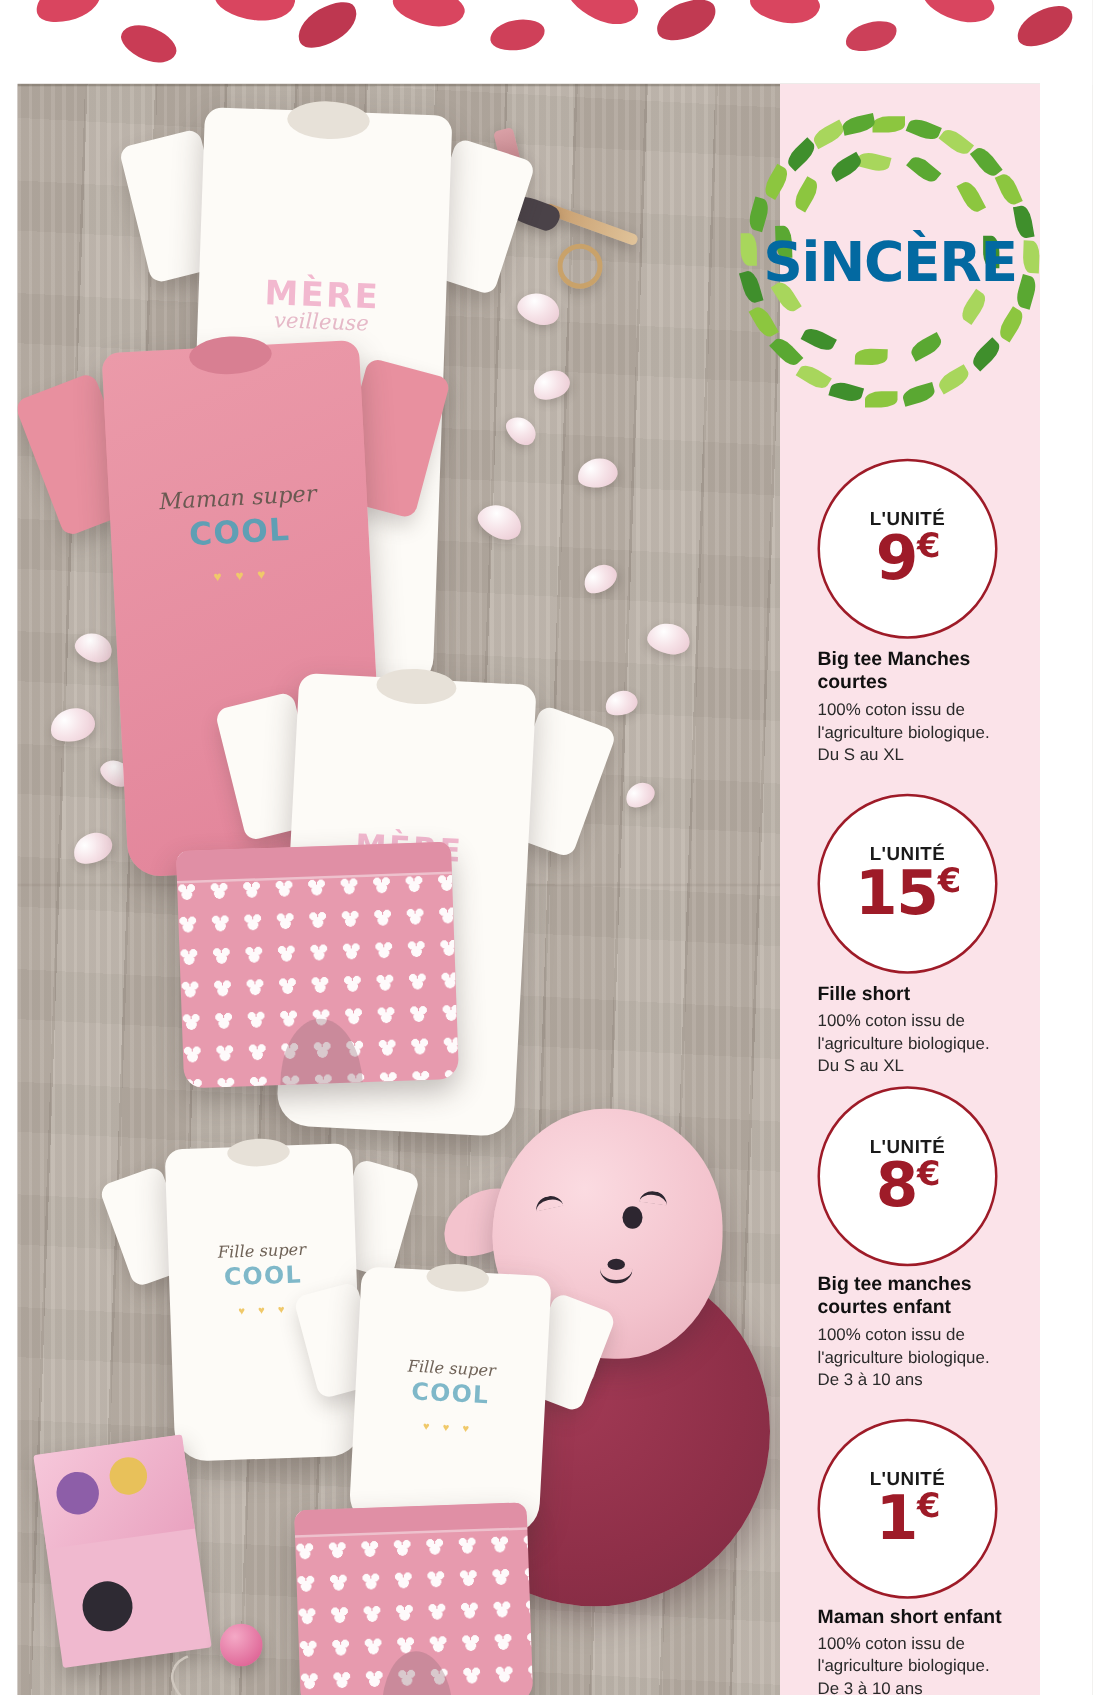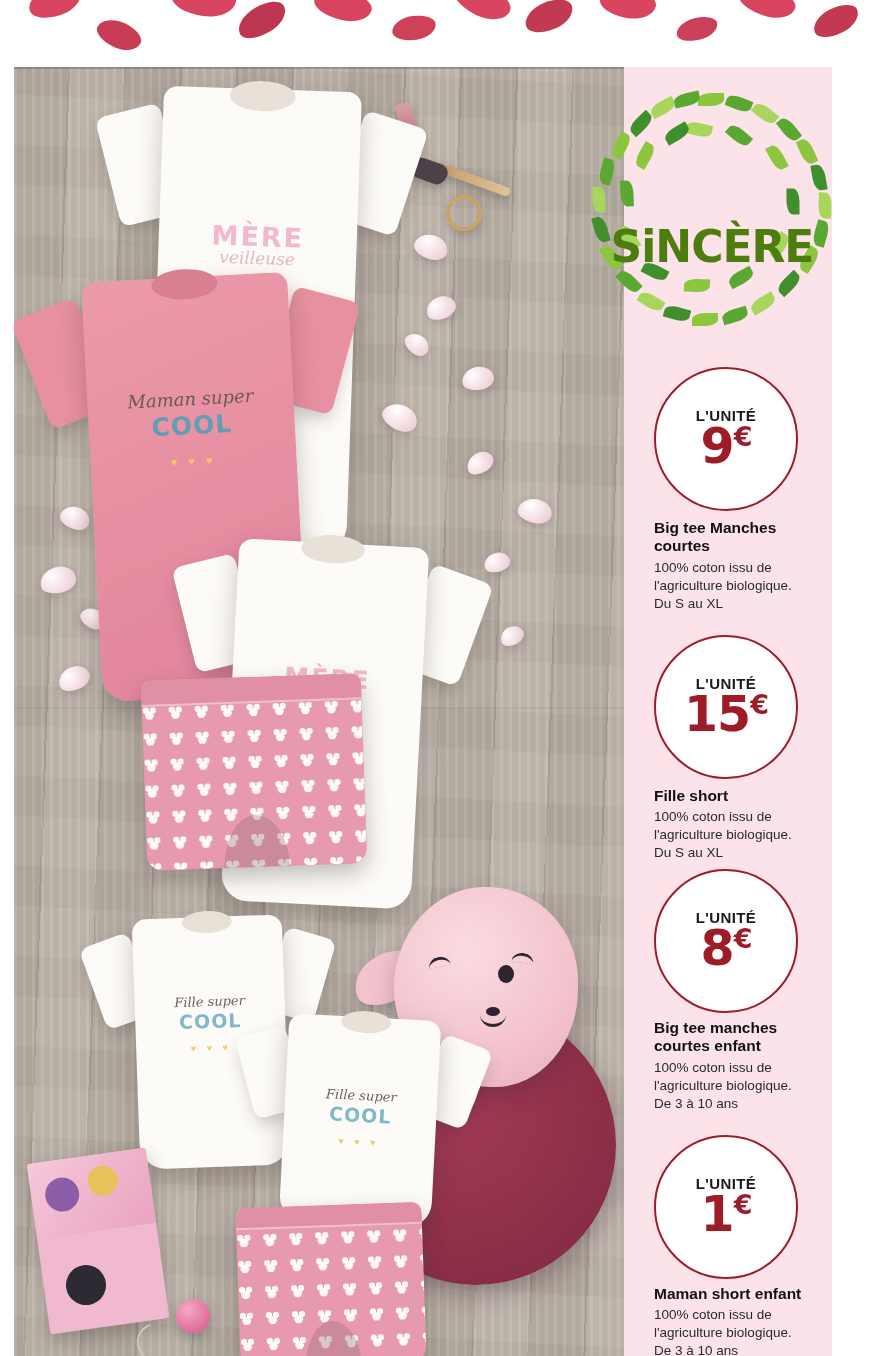--- a/index.html
+++ b/index.html
@@ -325,23 +325,22 @@
     transform-origin: center;
   }
   .logo-text {
     position: absolute;
     left: 0; top: 96px;
     width: 248px;
     text-align: center;
     font-family: "DejaVu Sans", sans-serif;
     font-weight: bold;
     font-size: 44px;
-    color: #4d7c0f;
+    color: #0369a1;
     letter-spacing: -1px;
-    margin-top: 36px;
   }
 
   
   .price-block {
     position: absolute;
     left: 0;
     width: 208px;
   }
   .bubble {
     position: absolute;

